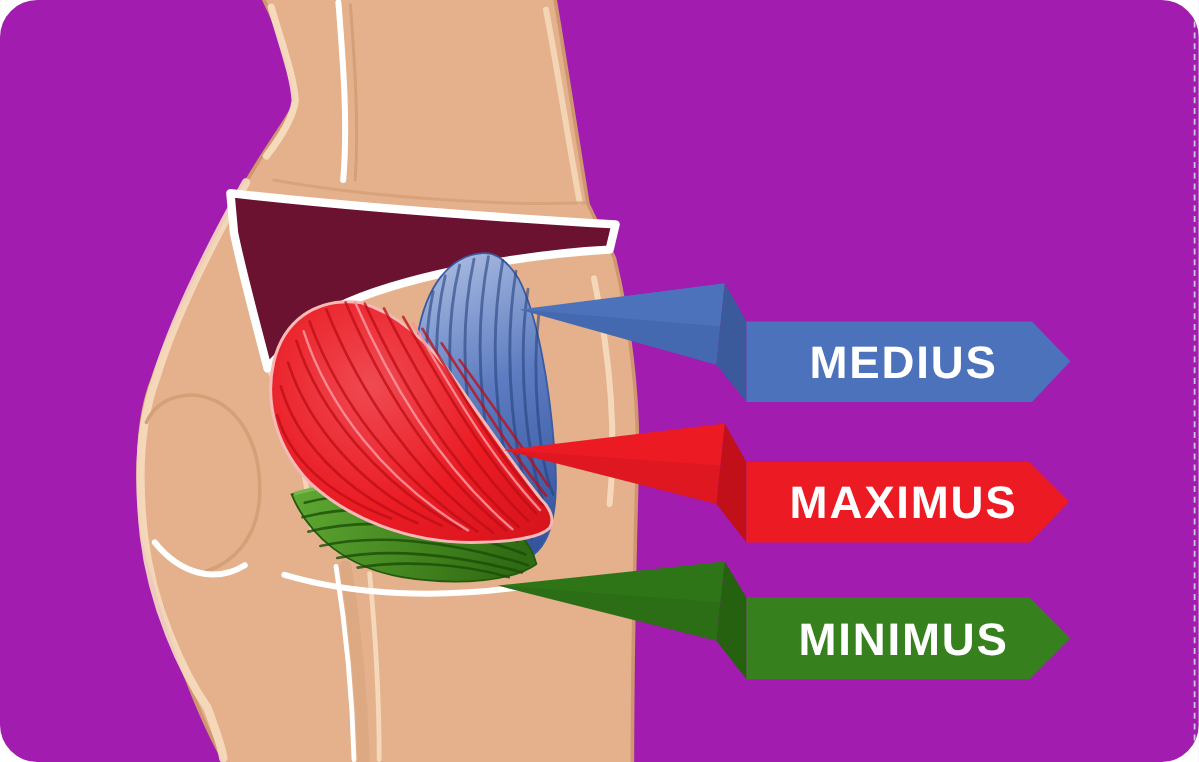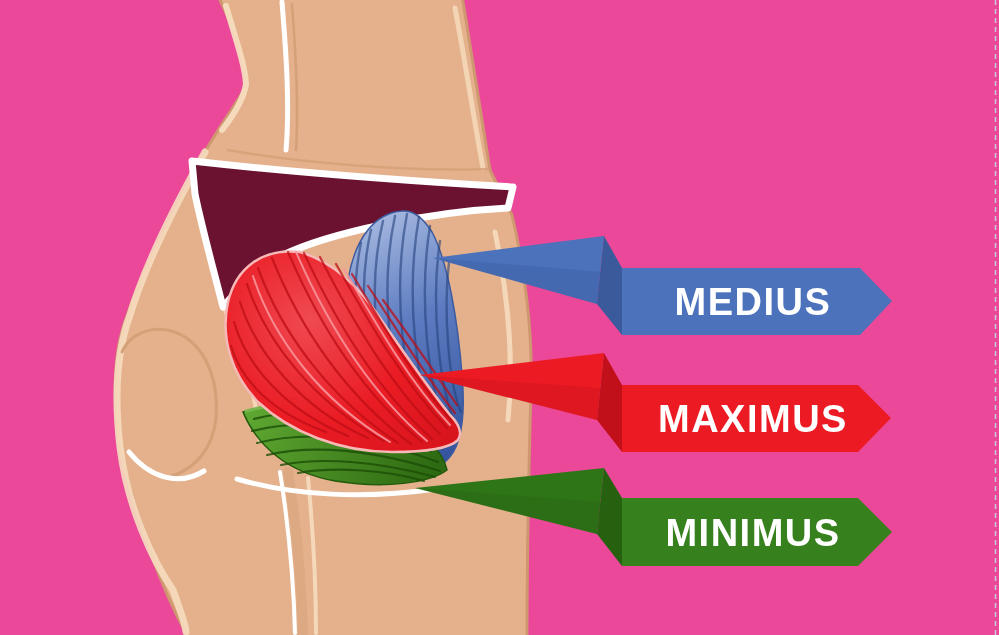--- a/index.html
+++ b/index.html
@@ -1,17 +1,17 @@
 <!DOCTYPE html>
 <html><head>
 <meta charset="utf-8">
 <style>
   html,body{margin:0;padding:0;background:#fff;}
-  .stage{position:relative;width:999px;height:635px;background:#ec4899;overflow:hidden;
-         font-family:"Liberation Sans",sans-serif;}
+  .stage{position:relative;width:999px;height:635px;background:#a21caf;overflow:hidden;
+         font-family:"Liberation Sans",sans-serif;border-radius:31px;}
   svg{display:block;}
   .silhouette{stroke:#CE9770;stroke-width:3;}
   .cream{stroke:#F6DDBF;fill:none;stroke-linecap:round;}
   .tanline{stroke:#D4A077;fill:none;stroke-linecap:round;}
   .whiteline{stroke:#FFFFFF;fill:none;stroke-linecap:round;}
   .fiber-red{stroke:#BD0E16;fill:none;stroke-width:2.2;opacity:.75;stroke-linecap:round;}
   .fiber-red-light{stroke:#F7939A;fill:none;stroke-width:2;opacity:.9;stroke-linecap:round;}
   .fiber-blue{stroke:#27437F;fill:none;stroke-width:2.4;opacity:.6;stroke-linecap:round;}
   .fiber-green{stroke:#1C4E08;fill:none;stroke-width:2.2;opacity:.8;stroke-linecap:round;}
   .fiber-green-light{stroke:#7FBC52;fill:none;stroke-width:3;opacity:.9;stroke-linecap:round;}

